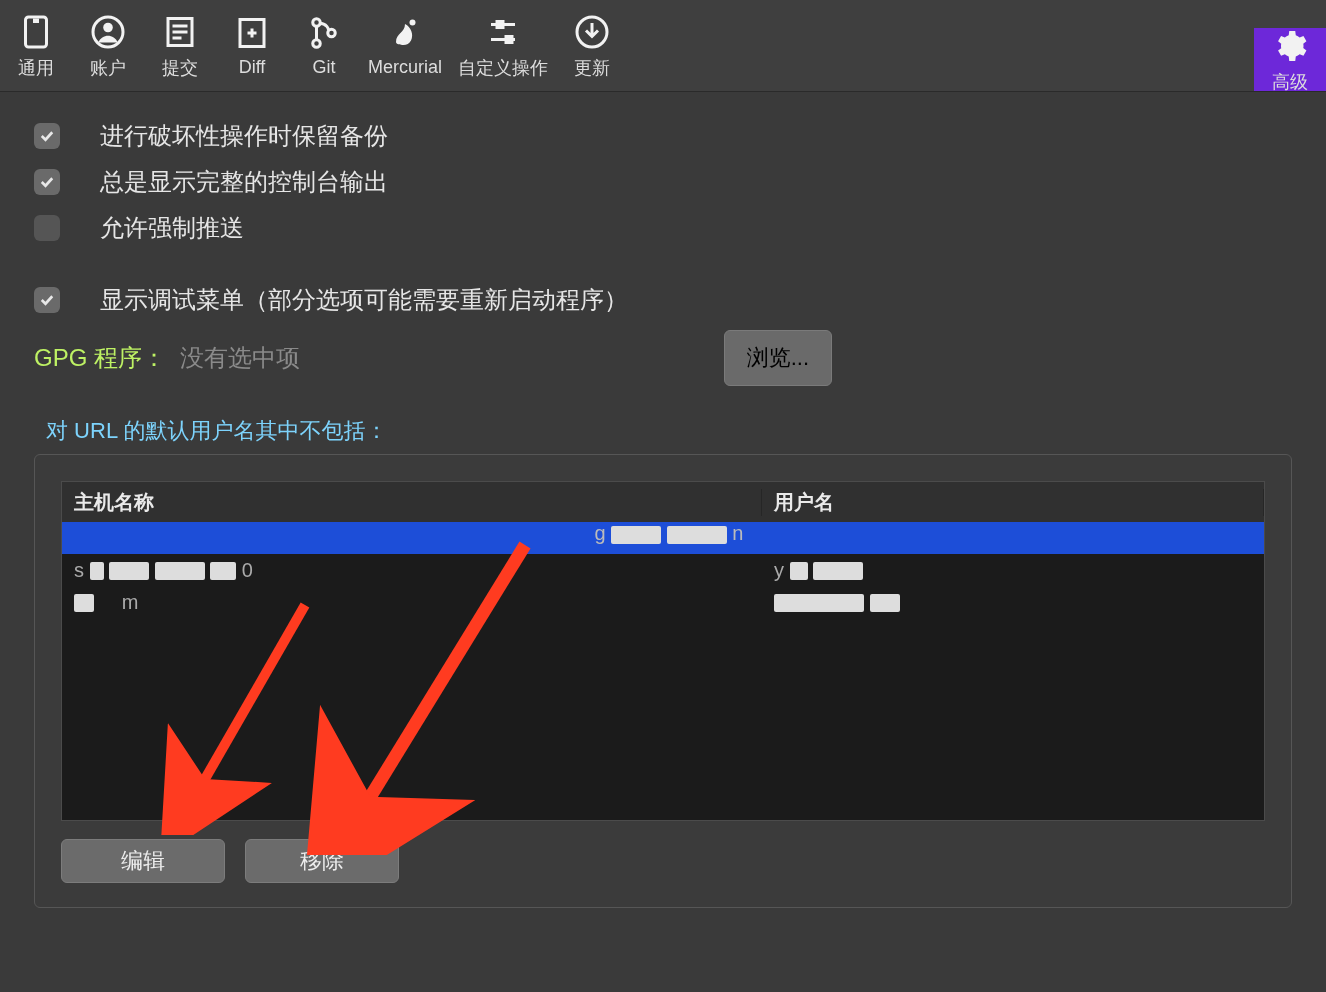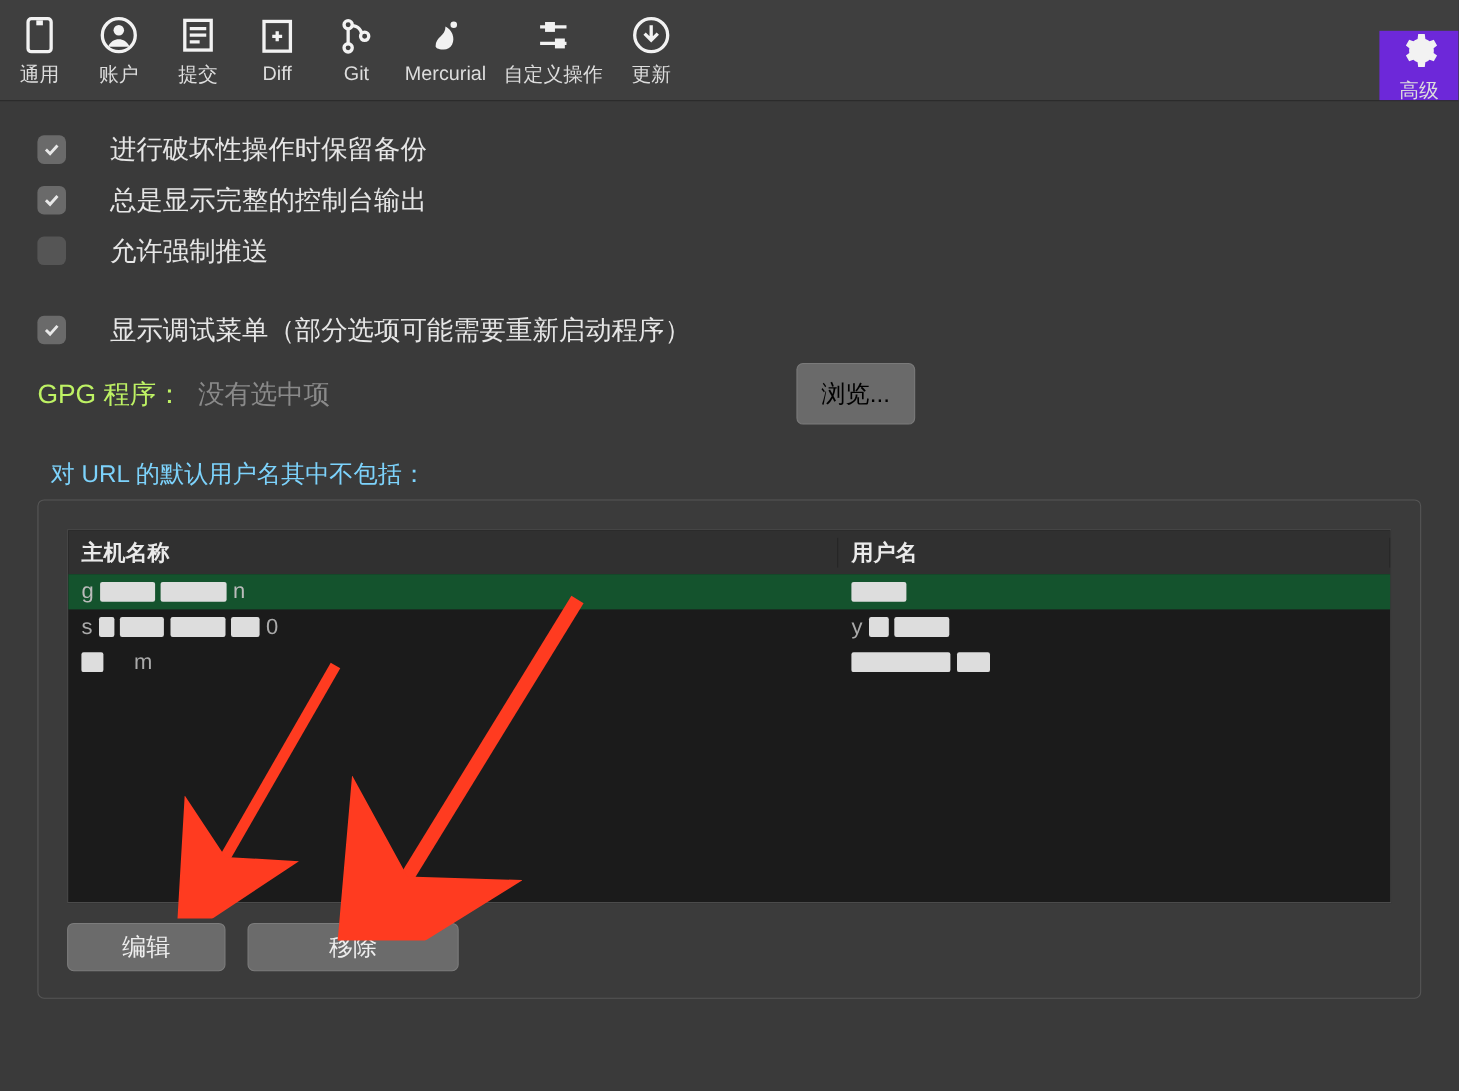--- a/index.html
+++ b/index.html
@@ -126,48 +126,48 @@
     .th.host { flex: 0 0 700px; }
     .th.user { flex: 1; }
     .tbody { }
     .trow {
       display: flex;
       height: 32px;
       align-items: center;
       font-size: 20px;
       color: #cfcfcf;
     }
-    .trow.sel { background: #14532d; }
+    .trow.sel { background: #1d4ed8; flex-direction: column; }
     .tcell { padding-left: 12px; white-space: nowrap; overflow: hidden; }
     .tcell.host { flex: 0 0 700px; }
     .tcell.user { flex: 1; }
     .redact {
       display: inline-block;
       height: 18px;
       background: #ddd;
       border-radius: 2px;
       vertical-align: middle;
     }
     .btn-row {
       display: flex;
       gap: 20px;
       margin-top: 18px;
     }
     .btn {
       background: #6b6b6b;
       border: 1px solid #7c7c7c;
       border-radius: 6px;
       padding: 6px 0;
-      width: 144px;
+      width: 164px;
       text-align: center;
       font-size: 22px;
       color: #eee;
       cursor: pointer;
     }
-    .btn.remove { width: 192px; }
+    .btn.remove { width: 154px; }
     
     .arrow {
       position: absolute;
       pointer-events: none;
     }
   </style>
 </head>
 <body>
 
 <div class="toolbar">

